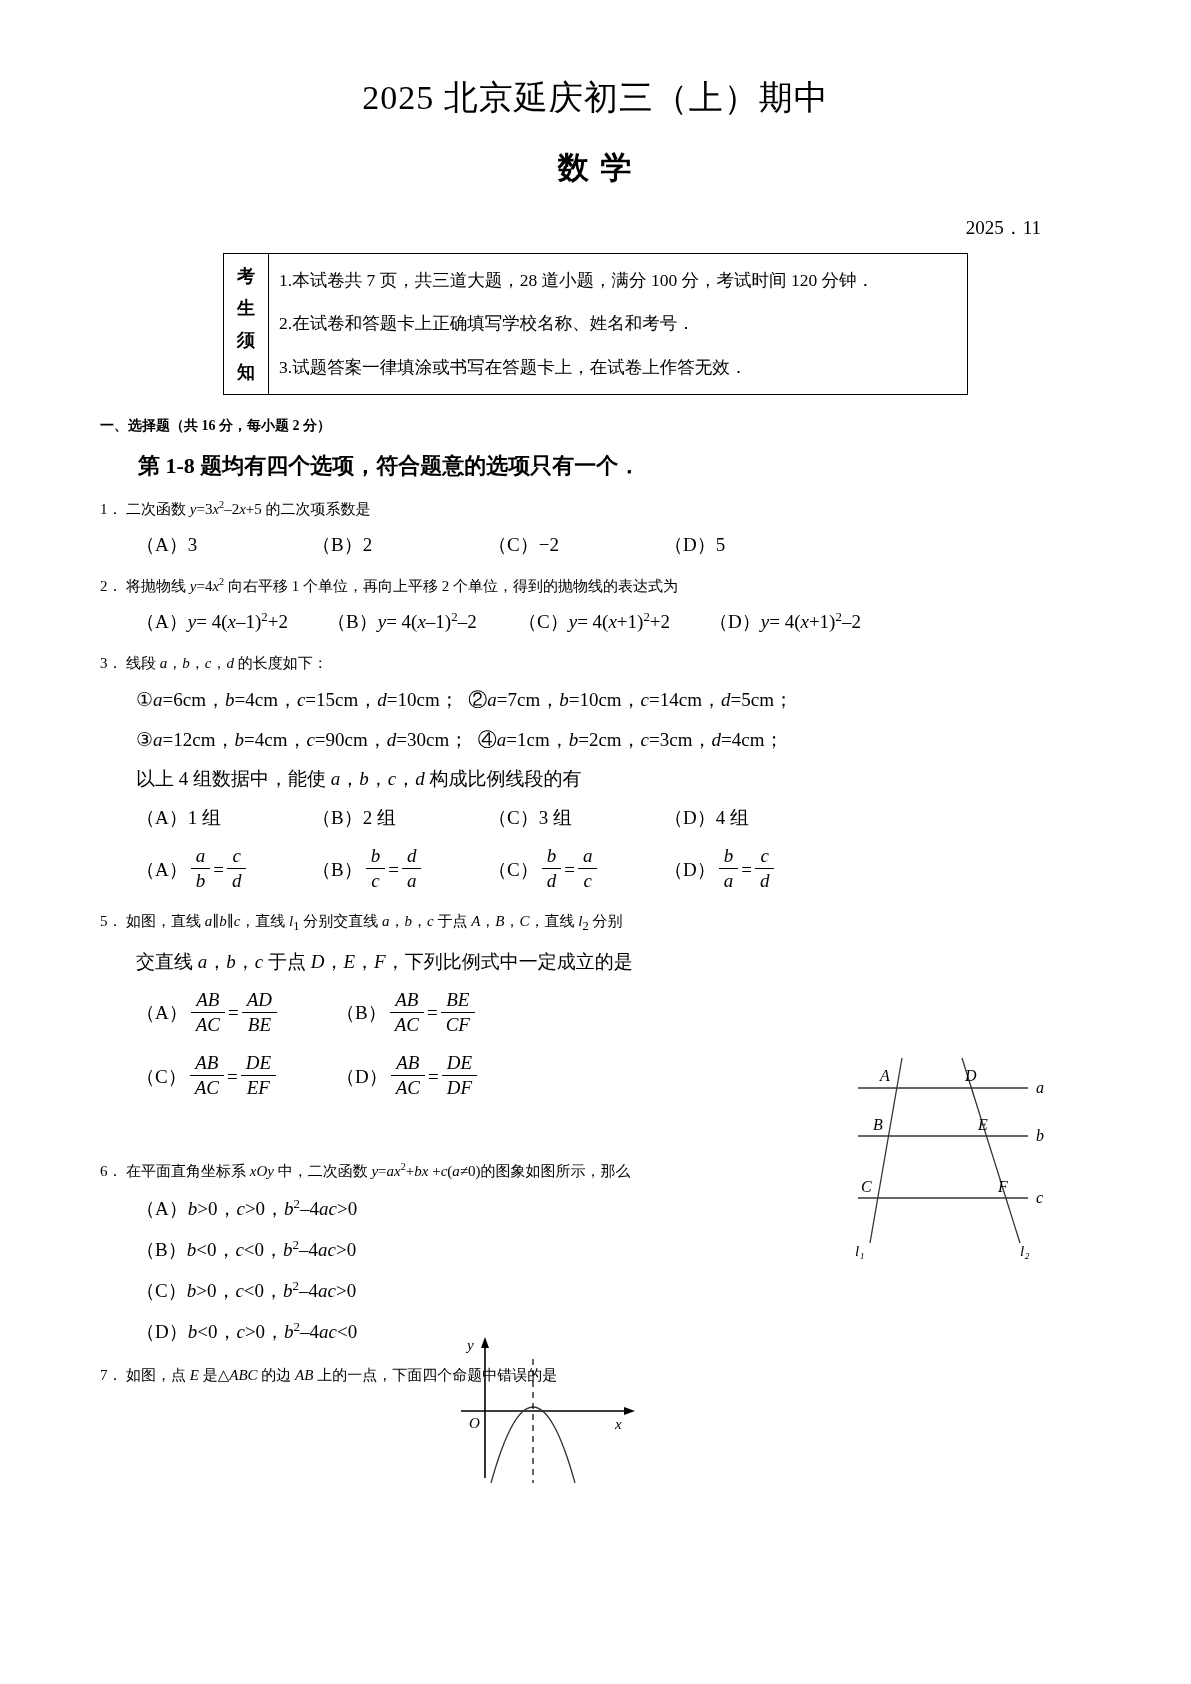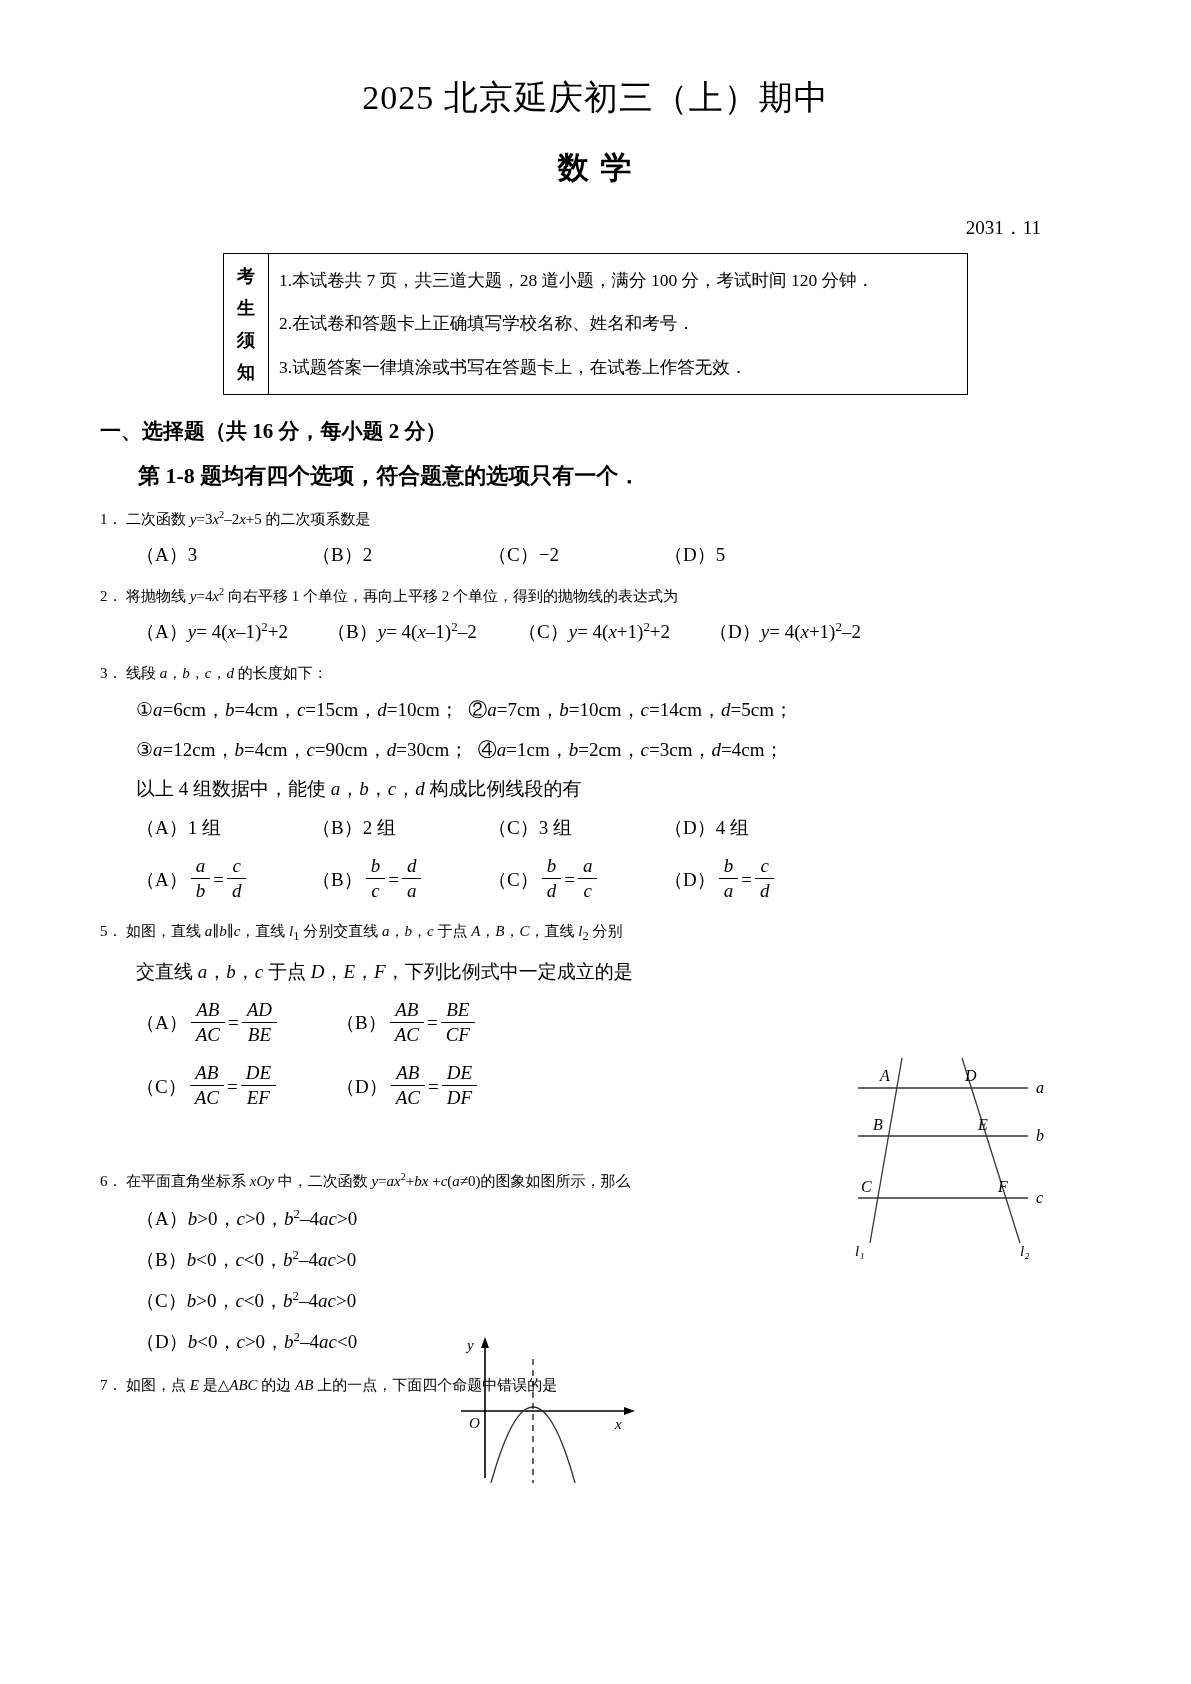--- a/index.html
+++ b/index.html
@@ -71,21 +71,21 @@
   }
   .notice-lines p{
     margin:0;
     padding:7px 0;
     line-height:1.2;
     font-size:17.5px;
     white-space:nowrap;
   }
   
   .sec-title{
-    font-size:21px;
+    font-size:14px;
     font-weight:700;
     margin:22px 0 0 10px;
   }
   .sec-note{
     font-size:22px;
     font-weight:700;
     margin:16px 0 0 48px;
   }
   .q{
     font-size:15px;
@@ -145,21 +145,21 @@
   .q5wrap{width:720px;}
   .q6wrap{width:430px;}
 </style>
 </head>
 <body>
 
 <div class="page">
 
   <div class="title">2025 北京延庆初三（上）期中</div>
   <div class="subject">数    学</div>
-  <div class="date">2031．11</div>
+  <div class="date">2025．11</div>
 
   <div class="notice">
     <div class="notice-label">
       <span>考</span>
       <span>生</span>
       <span>须</span>
       <span>知</span>
     </div>
     <div class="notice-lines">
       <p>1.本试卷共 7 页，共三道大题，28 道小题，满分 100 分，考试时间 120 分钟．</p>

